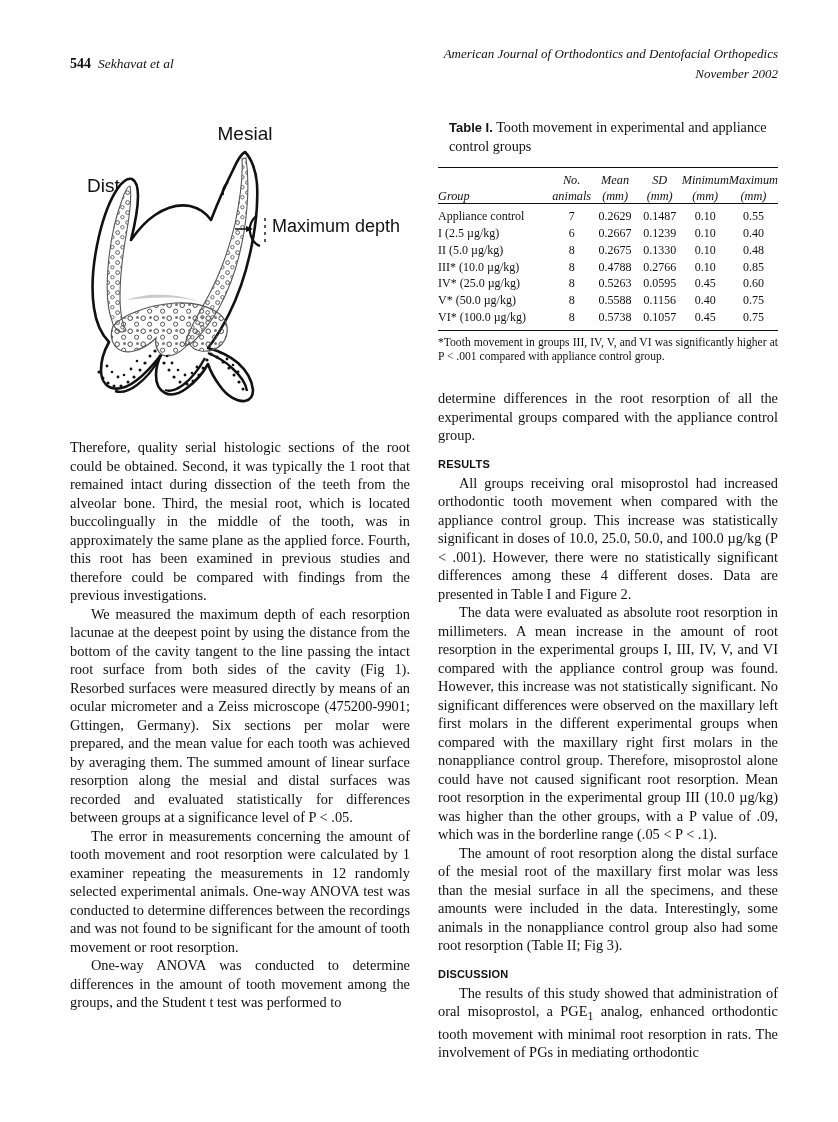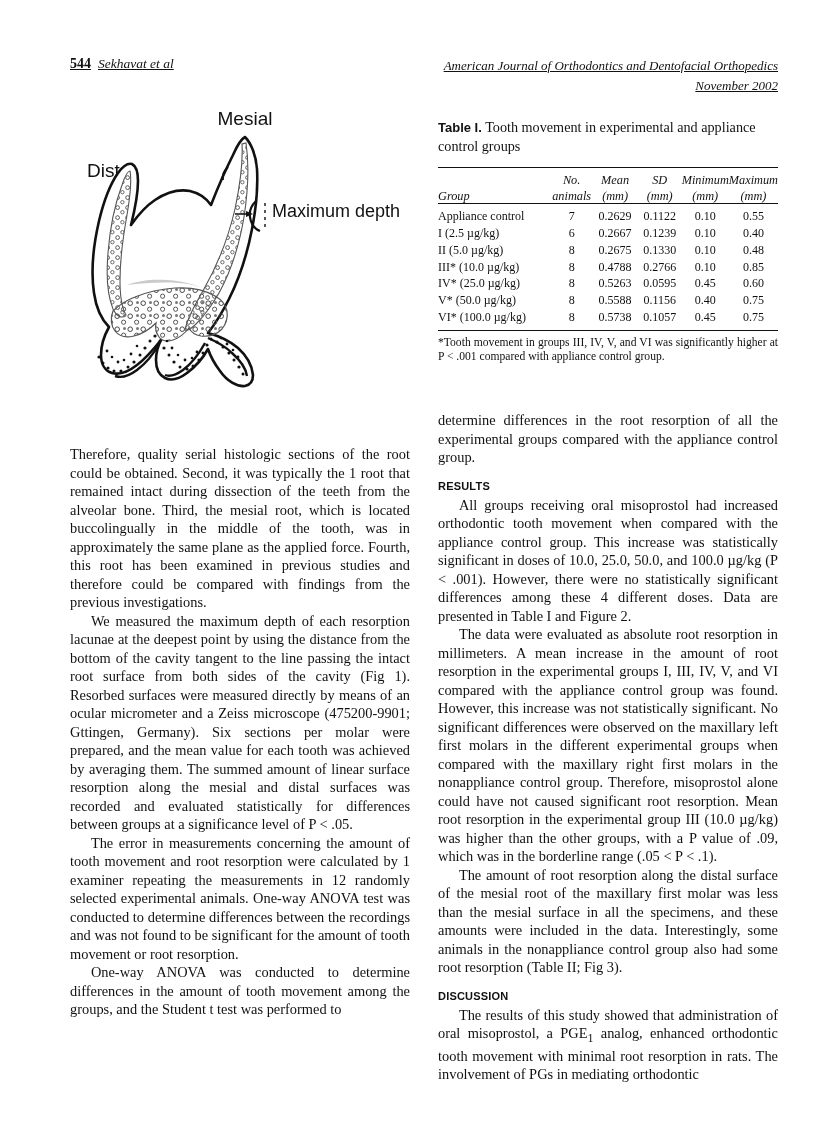--- a/index.html
+++ b/index.html
@@ -12,63 +12,63 @@
     color: #111111;
     position: relative;
     overflow: hidden;
   }
 
   .page { position: absolute; left: 0; top: 0; width: 838px; height: 1122px; }
 
   
   .runhead {
     position: absolute;
-    left: 70px; top: 56px; width: 708px;
-    display: flex; justify-content: space-between; align-items: flex-start; text-decoration: underline;
+    left: 70px; top: 44px; width: 708px;
+    display: flex; justify-content: space-between; align-items: center;
   }
   .runhead-left { font-size: 13.5px; font-style: italic; }
   .runhead-left .pageno {
     font-style: normal; font-weight: bold; font-size: 14px; margin-right: 7px;
   }
   .runhead-right { text-align: right; font-style: italic; font-size: 13px; line-height: 1.5; }
 
   
-  .col-left  { position: absolute; left: 70px;  top: 105px; width: 340px; }
+  .col-left  { position: absolute; left: 70px;  top: 120px; width: 340px; }
   .col-right { position: absolute; left: 438px; top: 118px; width: 340px; }
 
   
   .figure-box { position: relative; width: 340px; height: 290px; }
   .fig-svg { display:block; margin: 0 auto; }
   .fig-caption {
     font-size: 13px; text-align: center; margin-top: 8px; line-height: 1.35;
   }
   .fig-caption .fignum { font-weight: bold; font-family: "Liberation Sans", sans-serif; font-size: 12.5px; }
 
   
   p.body {
     font-size: 14.4px;
     line-height: 1.285;
     text-align: justify;
     margin: 0;
     text-indent: 1.45em;
     hyphens: none;
   }
-  p.body.noindent { text-indent: 0; margin-top: 22px; }
+  p.body.noindent { text-indent: 0; }
 
   h2.section {
     font-family: "Liberation Sans", sans-serif;
     font-size: 11px;
     font-weight: bold;
     letter-spacing: 0.2px;
     margin: 13px 0 4px 0;
   }
 
   
   .table-title {
-    font-size: 14.2px; line-height: 1.3; margin-bottom: 7px;
+    font-size: 14.2px; line-height: 1.3; margin-bottom: 7px; margin-left: 11px;
   }
   .table-title .tlabel {
     font-family: "Liberation Sans", sans-serif;
     font-weight: bold; font-size: 13px;
   }
   table.data {
     border-collapse: collapse;
     width: 340px;
     font-size: 12.6px;
     margin-top: 12px;
@@ -348,21 +348,21 @@
           <th class="c-num rule-mid">(mm)</th>
           <th class="c-num rule-mid">(mm)</th>
           <th class="c-num rule-mid">(mm)</th>
         </tr>
       </thead>
       <tbody>
         <tr>
           <td class="c-group">Appliance control</td>
           <td class="c-num">7</td>
           <td class="c-num">0.2629</td>
-          <td class="c-num">0.1122</td>
+          <td class="c-num">0.1487</td>
           <td class="c-num">0.10</td>
           <td class="c-num">0.55</td>
         </tr>
         <tr>
           <td class="c-group">I (2.5 µg/kg)</td>
           <td class="c-num">6</td>
           <td class="c-num">0.2667</td>
           <td class="c-num">0.1239</td>
           <td class="c-num">0.10</td>
           <td class="c-num">0.40</td>

